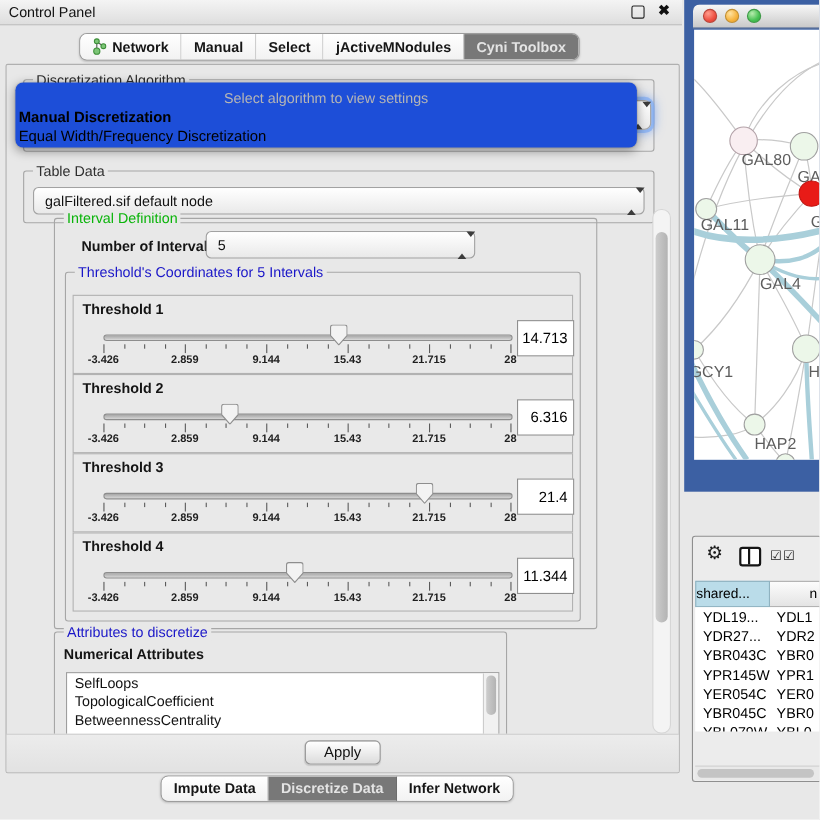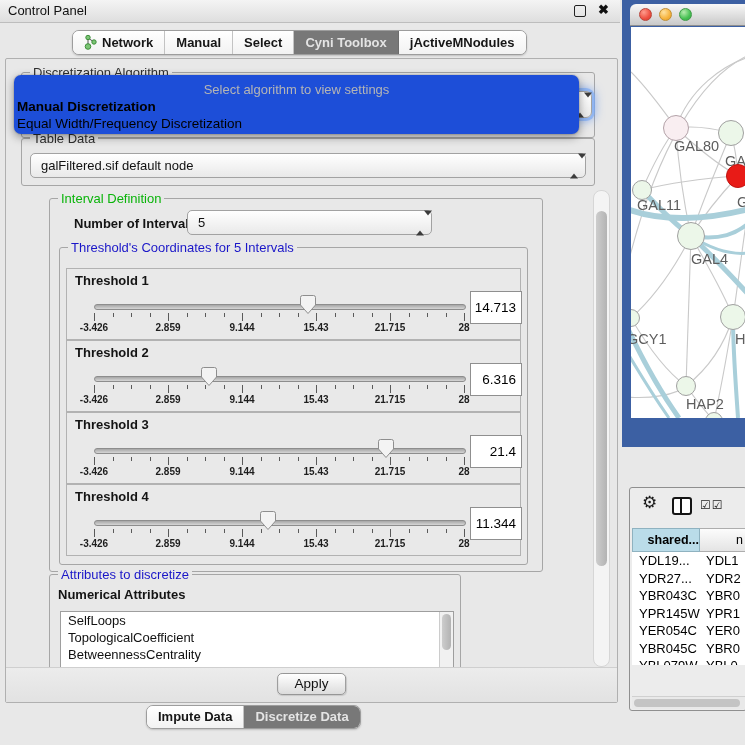--- a/index.html
+++ b/index.html
@@ -91,21 +91,21 @@
   .tp-title{position:absolute;left:13px;top:9px;font-size:13px;color:#1c1c1c;}
 
   #table-window{position:absolute;left:629px;top:487px;width:116px;height:222px;border:1px solid #8f8f8f;
     border-radius:3px;background:#ececec;overflow:hidden;box-sizing:content-box;}
   .gear{position:absolute;left:12px;top:6px;font-size:17px;color:#1a1a1a;line-height:17px;}
   .split-ic{position:absolute;left:42px;top:9px;width:16px;height:14px;border:2px solid #151515;border-radius:3px;background:#fff;}
   .split-ic::after{content:'';position:absolute;left:6px;top:0;bottom:0;width:2px;background:#151515;}
   .checks{position:absolute;left:70px;top:10px;font-size:12px;color:#222;letter-spacing:1px;}
   .hrow{position:absolute;left:2px;top:40px;height:24px;}
   .hc1{position:absolute;left:0;width:68px;height:24px;background:#badce9;border:1px solid #8fb2c0;box-sizing:border-box;
-    text-align:right;font-size:12.5px;line-height:22px;color:#000;font-weight:bold;}
+    text-align:left;font-size:12.5px;line-height:22px;color:#000;}
   .hc2{position:absolute;left:68px;width:60px;height:24px;background:linear-gradient(#fcfcfc,#e4e4e4);
     border:1px solid #adadad;border-left:none;box-sizing:border-box;font-size:12.5px;line-height:22px;padding-left:36px;color:#000;}
   #rows{position:absolute;left:2px;top:64px;width:114px;height:113px;background:#fff;overflow:hidden;}
   .trow{position:relative;height:17.5px;font-size:13px;color:#000;}
   .tc1{position:absolute;left:7px;top:1px;white-space:nowrap;}
   .tc2{position:absolute;left:74px;top:1px;white-space:nowrap;}
   .hscroll{position:absolute;left:2px;top:208px;width:114px;height:12px;background:#e9e9e9;border-top:1px solid #d0d0d0;}
   .hthumb{position:absolute;left:2px;right:6px;top:2px;height:8px;border-radius:5px;background:#c4c4c4;}
 </style>
 </head>
@@ -132,38 +132,38 @@
           </svg>
         </span>
         <span>Network</span>
       </div>
       <div class="seg">
           <span>Manual</span>
         </div>
       <div class="seg">
           <span>Select</span>
         </div>
+      <div class="seg">
+          <span>jActiveMNodules</span>
+        </div>
       <div class="seg sel">
           <span>Cyni Toolbox</span>
-        </div>
-      <div class="seg">
-          <span>jActiveMNodules</span>
         </div>
     </div>
 
     <div class="content">
 
       <div class="groupbox" style="left:15px;top:13px;width:572px;height:64px;">
         <span class="gtitle dark">Discretization Algorithm</span>
         <div class="combo glow" style="left:8px;top:18px;width:562px;height:27px;border-radius:6px;">
           <span class="stepper"><span class="up"></span><span class="dn"></span></span>
         </div>
       </div>
 
-      <div class="groupbox" style="left:15px;top:79px;width:572px;height:46px;">
+      <div class="groupbox" style="left:15px;top:96px;width:572px;height:46px;">
         <span class="gtitle dark">Table Data</span>
         <div class="combo" style="left:8px;top:14px;width:556px;height:25px;">
           <span class="cval">galFiltered.sif default node</span>
           <span class="stepper"><span class="up"></span><span class="dn"></span></span>
         </div>
       </div>
 
       <div id="scroll-region">
         <div class="vscroll" style="right:0;top:0;width:15px;height:475px;">
           <div class="vthumb" style="top:20px;height:355px;"></div>
@@ -356,20 +356,23 @@
       </div>
     </div>
 
     <div class="seg-tabs" style="left:146px;top:705px;">
       <div class="seg">
           <span>Impute Data</span>
         </div>
       <div class="seg sel">
           <span>Discretize Data</span>
         </div>
+      <div class="seg">
+          <span>Infer Network</span>
+        </div>
     </div>
 
     <div id="algo-popup">
       <div class="popup-hint">Select algorithm to view settings</div>
       <div class="popup-item" style="top:24px;font-weight:bold;">Manual Discretization</div>
       <div class="popup-item" style="top:41px;">Equal Width/Frequency Discretization</div>
     </div>
   </div>
 
   <div id="net-window">

